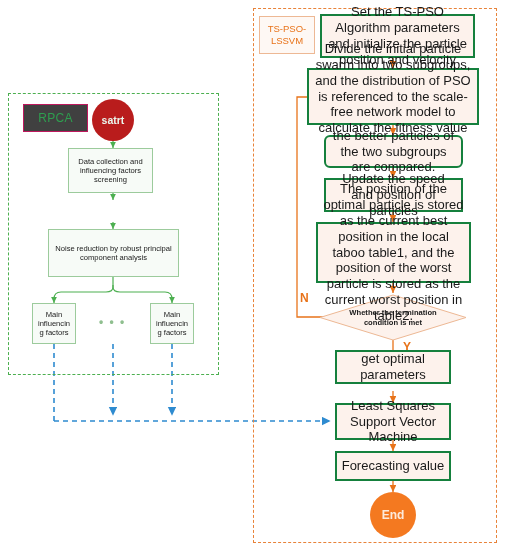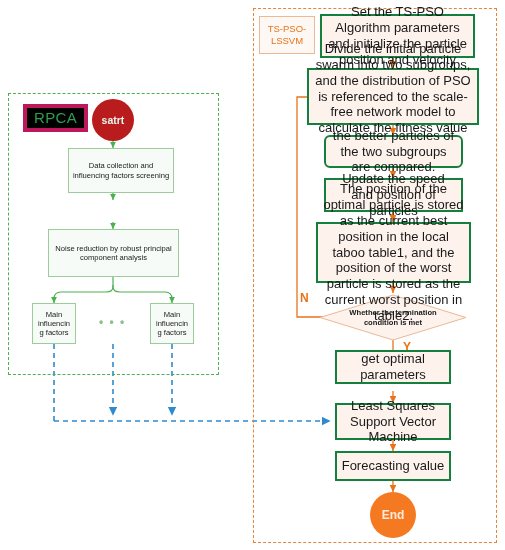--- a/index.html
+++ b/index.html
@@ -43,24 +43,24 @@
     border: 1px dashed #4CAF50;
     background: transparent;
   }
   .g-box {
     border: 1px solid #9CCB9C;
     background: #F7FBF7;
     font-size: 7.6px;
     padding: 2px 3px;
   }
   .g-tag {
-    border: 4px solid #be185d;
-    background: #000000;
+    border: 1px solid #be185d;
+    background: #404040;
     color: #2E9E4F;
-    font-size: 15px;
+    font-size: 12px;
     letter-spacing: .3px;
   }
   .circle-start {
     border-radius: 50%;
     background: #b91c1c;
     color: #EAF7EE;
     font-size: 10.5px;
     font-weight: bold;
     border: none;
   }
@@ -167,21 +167,21 @@
 
     <polygon points="393,295 466,317.5 393,340 320,317.5" fill="#FDF2EC" stroke="#EDB894" stroke-width="1"></polygon>
   </svg>
 
   <div class="g-panel" style="left:8px; top:93px; width:211px; height:282px;"></div>
 
   <div class="node g-tag" style="left:23px; top:104px; width:65px; height:28px;">RPCA</div>
 
   <div class="node circle-start" style="left:92px; top:99px; width:42px; height:42px;">satrt</div>
 
-  <div class="node g-box" style="left:68px; top:148px; width:106px; height:45px;">Data collection and influencing factors screening</div>
+  <div class="node g-box" style="left:68px; top:148px; width:85px; height:45px;">Data collection and influencing factors screening</div>
 
 
   <div class="node g-box" style="left:48px; top:229px; width:131px; height:48px;">Noise reduction by robust principal component analysis</div>
 
   <div class="node g-box" style="left:32px; top:303px; width:44px; height:41px;">Main influencin g factors</div>
 
   <div class="ellipsis" style="left:99px; top:315px;">• • •</div>
 
   <div class="node g-box" style="left:150px; top:303px; width:44px; height:41px;">Main influencin g factors</div>
 

